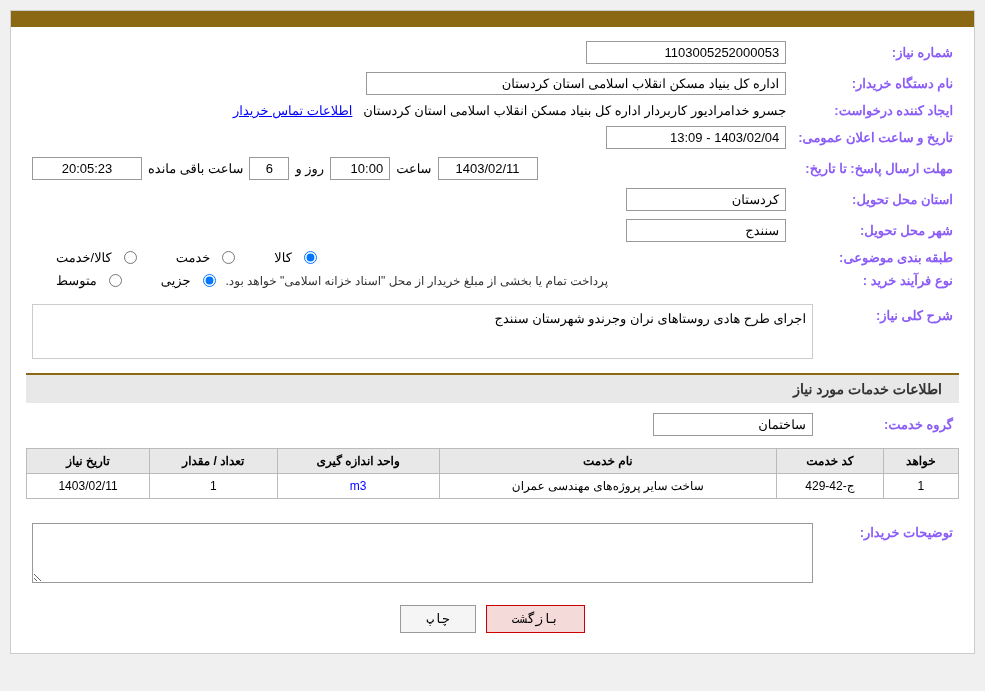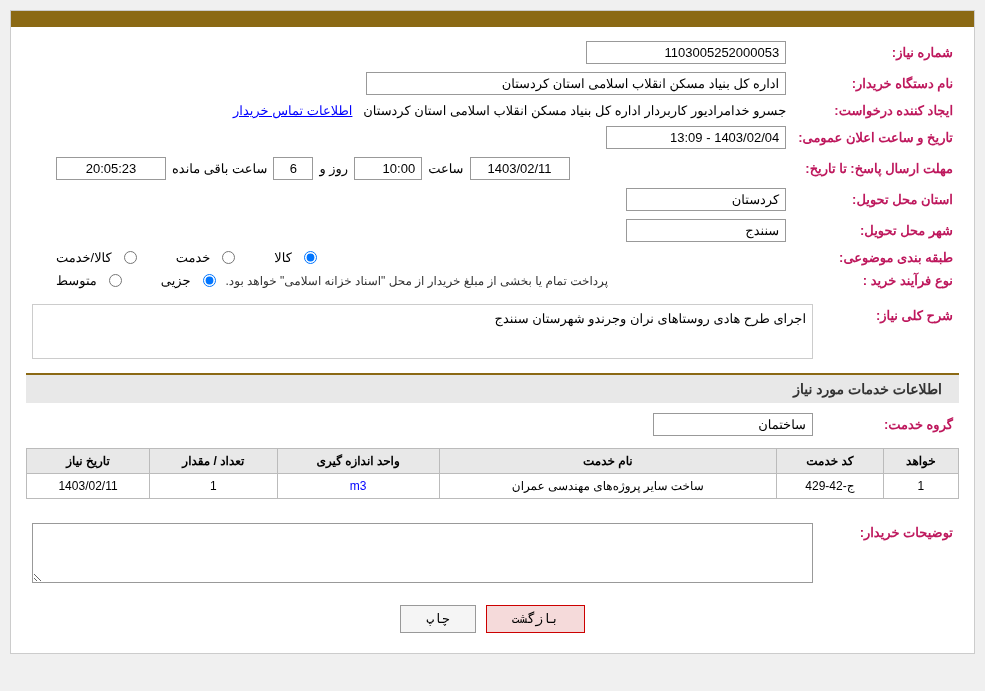--- a/index.html
+++ b/index.html
@@ -33,21 +33,21 @@
     .info-table {
       width: 100%;
       border-collapse: collapse;
       margin-bottom: 8px;
     }
     .info-table td {
       padding: 4px 6px;
       vertical-align: middle;
     }
     .label-cell {
-      color: #be185d;
+      color: #8b5cf6;
       font-weight: bold;
       white-space: nowrap;
       text-align: right;
       width: 140px;
     }
     .value-cell {
       text-align: right;
     }
     .input-box {
       border: 1px solid #999;
@@ -89,21 +89,20 @@
       align-items: center;
       gap: 12px;
       flex-direction: row-reverse;
       margin-left: 24px;
     }
     .datetime-row {
       display: flex;
       flex-direction: row-reverse;
       align-items: center;
       gap: 6px;
-      margin-left: 24px;
     }
     .datetime-row .input-box {
       text-align: center;
     }
     .note-text {
       font-size: 12px;
       color: #333;
     }
     .textarea-box {
       border: 1px solid #999;
@@ -207,21 +206,21 @@
         </tr>
 
         <tr>
           <td class="label-cell">مهلت ارسال پاسخ: تا تاریخ:</td>
           <td class="value-cell">
             <div class="datetime-row">
               <div class="input-box" style="width:110px;">20:05:23</div>
               <span>ساعت باقی مانده</span>
               <div class="input-box" style="width:40px;">6</div>
               <span>روز و</span>
-              <div class="input-box" style="width:68px;padding-left:33px;">10:00</div>
+              <div class="input-box" style="width:60px;padding-left:33px;">10:00</div>
               <span>ساعت</span>
               <div class="input-box" style="width:100px;">1403/02/11</div>
             </div>
           </td>
         </tr>
 
         <tr>
           <td class="label-cell">استان محل تحویل:</td>
           <td class="value-cell">
             <div class="input-box" style="width:160px;">کردستان</div>

